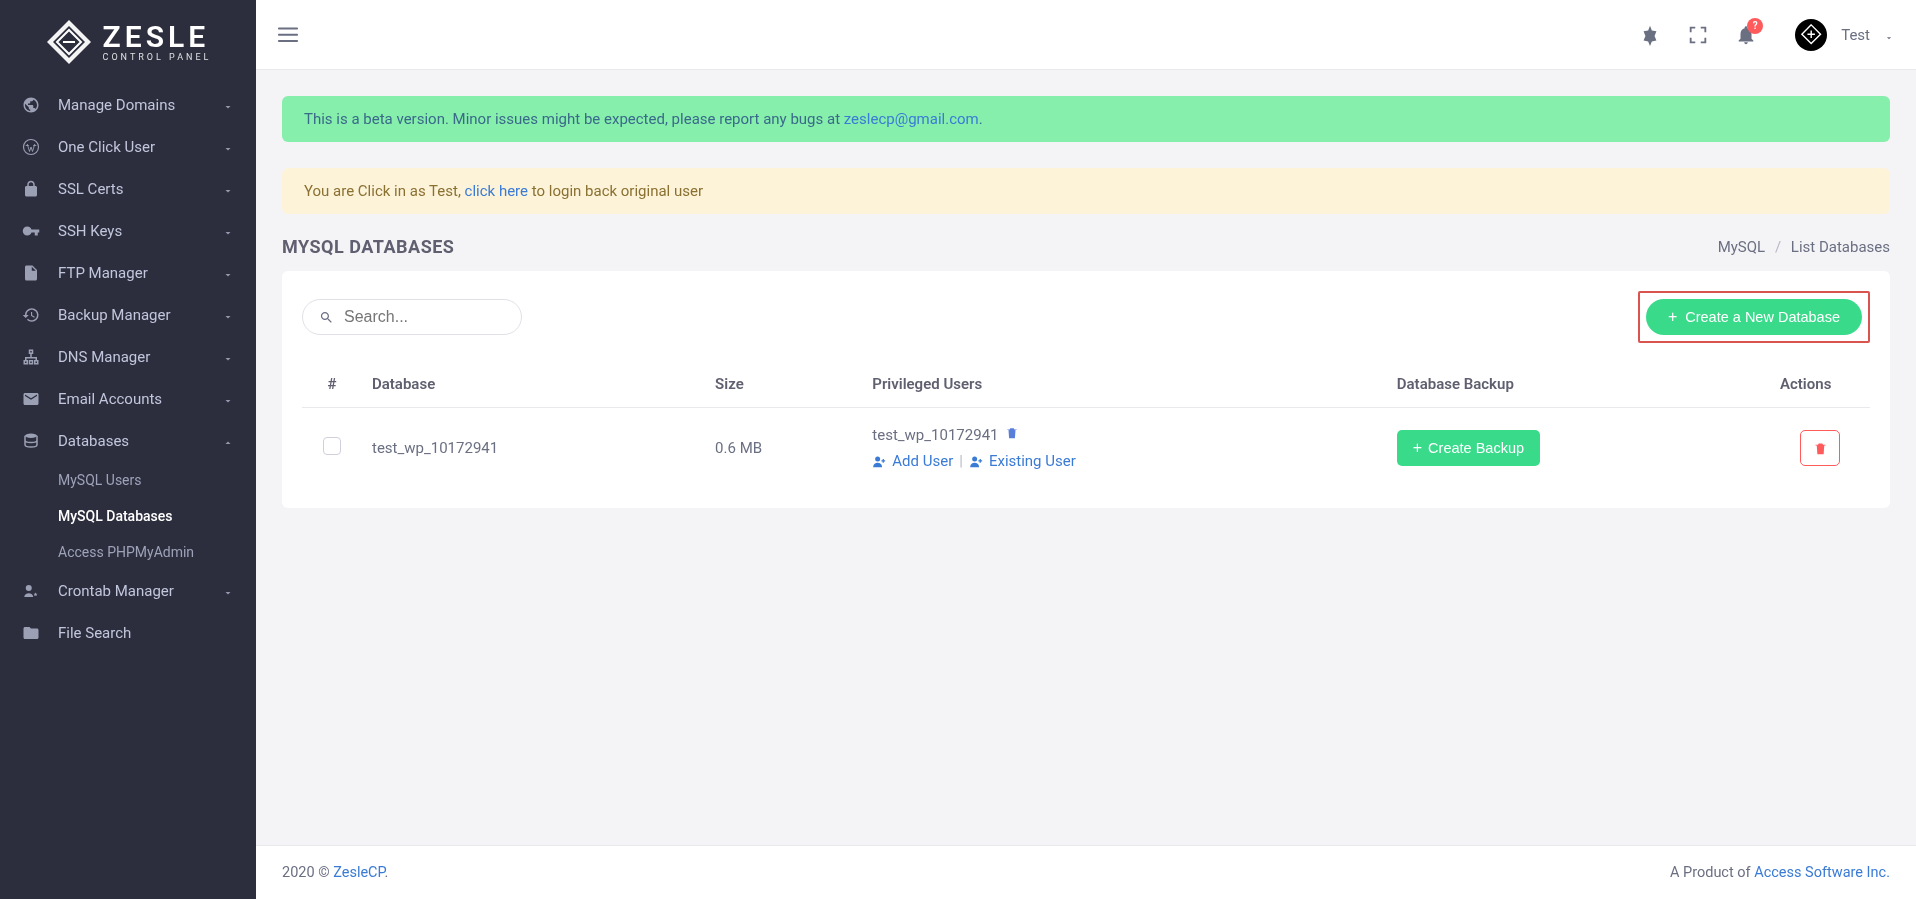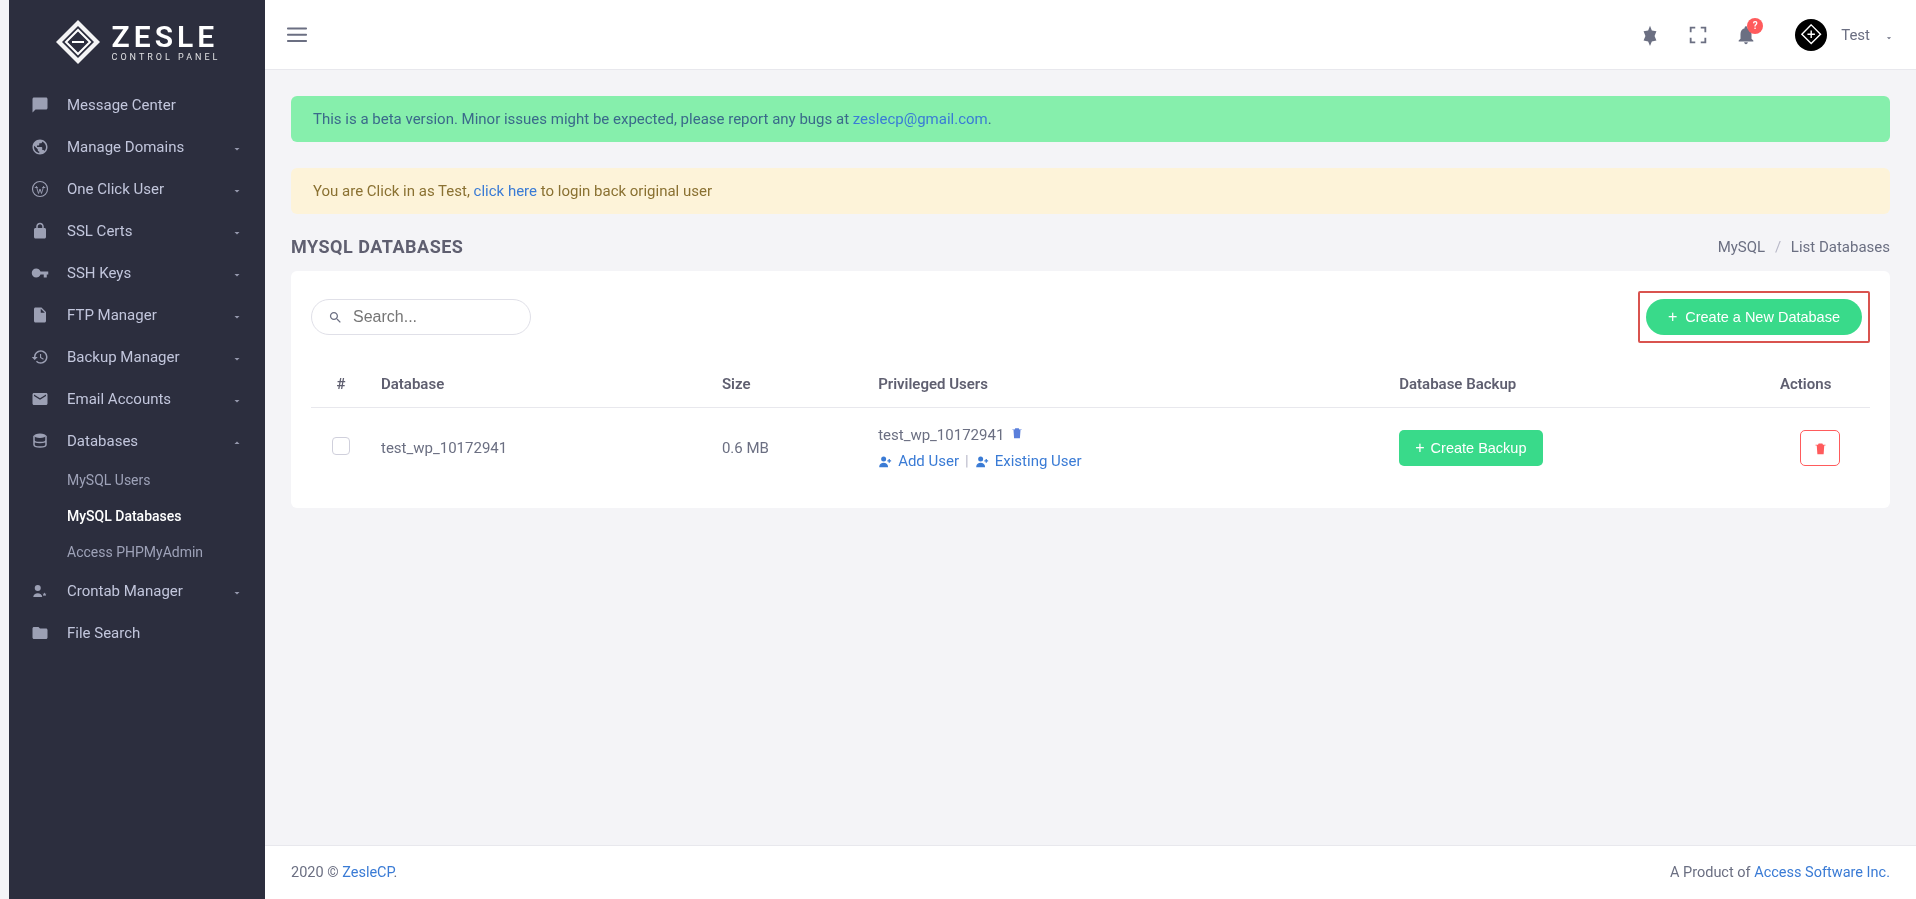--- a/index.html
+++ b/index.html
@@ -1,20 +1,20 @@
 <!DOCTYPE html>
 <html><head>
 <meta charset="utf-8">
 <style>
 * { margin: 0; padding: 0; box-sizing: border-box; }
 body { font-family: -apple-system, BlinkMacSystemFont, "Segoe UI", Roboto, sans-serif; background: #f4f4f7; color: #6b6f82; font-size: 14px; }
 .app { display: flex; min-height: 100vh; }
 
 
-.sidebar { width: 256px; background: #2c2e3e; color: #c2c6dc; display: flex; flex-direction: column; flex-shrink: 0; margin-left: 9px; }
+.sidebar { width: 256px; background: #2c2e3e; color: #c2c6dc; display: flex; flex-direction: column; flex-shrink: 0; }
 .logo { display: flex; align-items: center; justify-content: center; padding: 18px 20px; gap: 10px; }
 .logo-mark { width: 48px; height: 48px; position: relative; }
 .logo-mark svg { width: 100%; height: 100%; }
 .logo-text { display: flex; flex-direction: column; color: #fff; }
 .logo-name { font-size: 30px; font-weight: 600; letter-spacing: 4px; line-height: 1; }
 .logo-sub { font-size: 9px; letter-spacing: 3px; opacity: 0.85; text-align: right; }
 
 .nav { list-style: none; padding: 0; }
 .nav-item { display: flex; align-items: center; padding: 12px 22px; cursor: pointer; font-size: 15px; color: #c2c6dc; gap: 18px; }
 .nav-icon { width: 18px; height: 18px; display: inline-flex; align-items: center; justify-content: center; opacity: 0.75; }
@@ -113,28 +113,20 @@
             <path d="M12 24 L24 12 L36 24 L24 36 Z M18 24 h12" stroke="#fff" stroke-width="2" fill="none"></path>
           </svg>
       </div>
       <div class="logo-text">
         <span class="logo-name">ZESLE</span>
         <span class="logo-sub">CONTROL PANEL</span>
       </div>
     </div>
     <ul class="nav">
 
-      <li class="nav-item">
-        <span class="nav-icon">
-            <svg viewBox="0 0 24 24">
-              <path d="M20 2H4c-1.1 0-2 .9-2 2v18l4-4h14c1.1 0 2-.9 2-2V4c0-1.1-.9-2-2-2z"></path>
-            </svg>
-          </span>
-        <span class="nav-label">Message Center</span>
-      </li>
 
       <li class="nav-item">
         <span class="nav-icon">
             <svg viewBox="0 0 24 24">
               <path d="M12 2C6.48 2 2 6.48 2 12s4.48 10 10 10 10-4.48 10-10S17.52 2 12 2zm-1 17.93c-3.95-.49-7-3.85-7-7.93 0-.62.08-1.21.21-1.79L9 15v1c0 1.1.9 2 2 2v1.93zm6.9-2.54c-.26-.81-1-1.39-1.9-1.39h-1v-3c0-.55-.45-1-1-1H8v-2h2c.55 0 1-.45 1-1V7h2c1.1 0 2-.9 2-2v-.41c2.93 1.19 5 4.06 5 7.41 0 2.08-.8 3.97-2.1 5.39z"></path>
             </svg>
           </span>
         <span class="nav-label">Manage Domains</span>
         <span class="nav-chevron"><svg viewBox="0 0 24 24">
               <path d="M7 10l5 5 5-5z"></path>
@@ -195,20 +187,31 @@
             <svg viewBox="0 0 24 24">
               <path d="M13 3c-4.97 0-9 4.03-9 9H1l3.89 3.89.07.14L9 12H6c0-3.87 3.13-7 7-7s7 3.13 7 7-3.13 7-7 7c-1.93 0-3.68-.79-4.94-2.06l-1.42 1.42C8.27 19.99 10.51 21 13 21c4.97 0 9-4.03 9-9s-4.03-9-9-9zm-1 5v5l4.28 2.54.72-1.21-3.5-2.08V8H12z"></path>
             </svg>
           </span>
         <span class="nav-label">Backup Manager</span>
         <span class="nav-chevron"><svg viewBox="0 0 24 24">
               <path d="M7 10l5 5 5-5z"></path>
             </svg></span>
       </li>
 
+      <li class="nav-item">
+        <span class="nav-icon">
+            <svg viewBox="0 0 24 24">
+              <path d="M10 3h4v4h-4zM3 17h4v4H3zm7 0h4v4h-4zm7 0h4v4h-4zM12 7v4M5 17v-4h14v4M12 11v2" stroke="currentColor" stroke-width="2" fill="none"></path>
+            </svg>
+          </span>
+        <span class="nav-label">DNS Manager</span>
+        <span class="nav-chevron"><svg viewBox="0 0 24 24">
+              <path d="M7 10l5 5 5-5z"></path>
+            </svg></span>
+      </li>
 
       <li class="nav-item">
         <span class="nav-icon">
             <svg viewBox="0 0 24 24">
               <path d="M20 4H4c-1.1 0-2 .9-2 2v12c0 1.1.9 2 2 2h16c1.1 0 2-.9 2-2V6c0-1.1-.9-2-2-2zm0 4l-8 5-8-5V6l8 5 8-5v2z"></path>
             </svg>
           </span>
         <span class="nav-label">Email Accounts</span>
         <span class="nav-chevron"><svg viewBox="0 0 24 24">
               <path d="M7 10l5 5 5-5z"></path>

